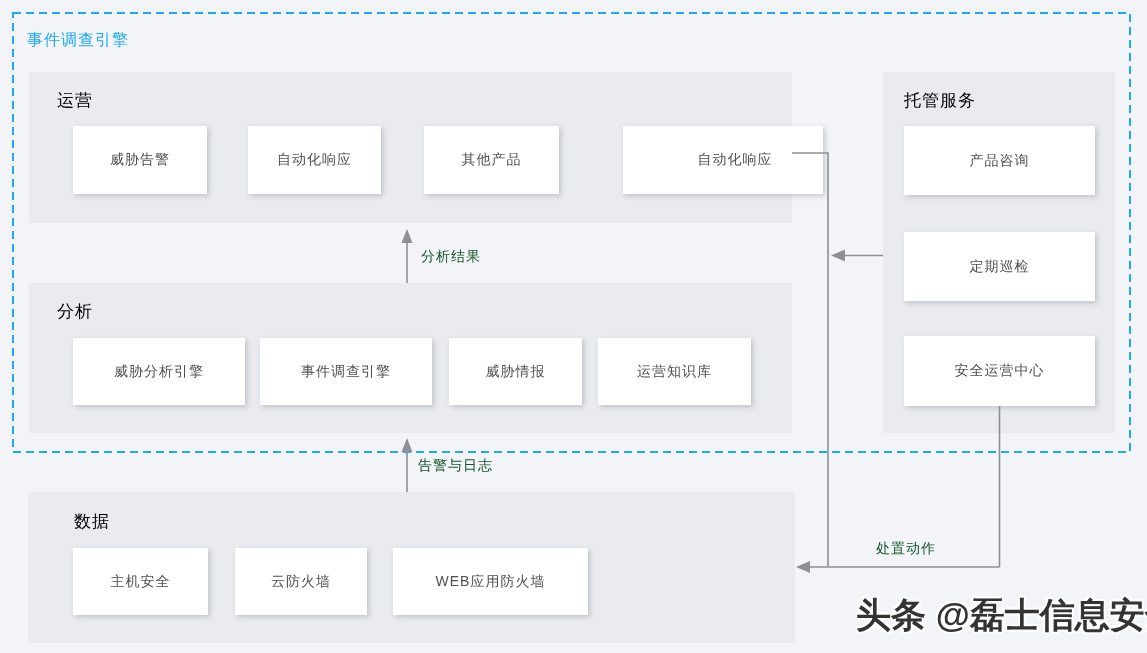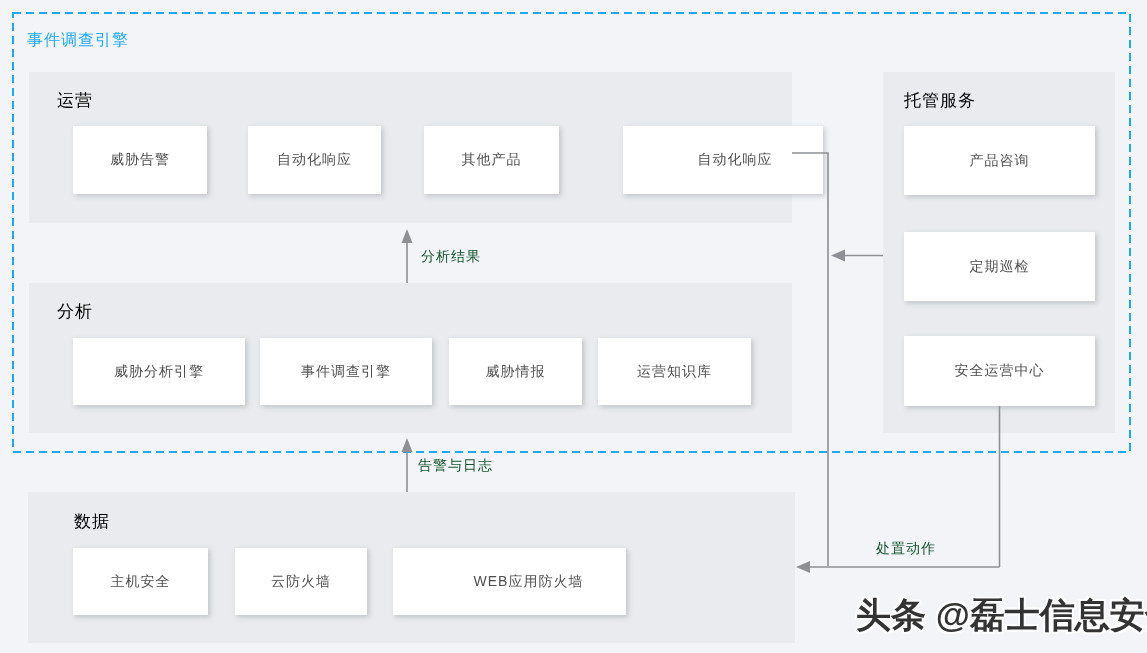--- a/index.html
+++ b/index.html
@@ -106,21 +106,21 @@
     <div class="node" style="left:44px;top:55px;width:172px;height:67px;">威胁分析引擎</div>
     <div class="node" style="left:231px;top:55px;width:172px;height:67px;">事件调查引擎</div>
     <div class="node" style="left:420px;top:55px;width:133px;height:67px;">威胁情报</div>
     <div class="node" style="left:569px;top:55px;width:153px;height:67px;">运营知识库</div>
   </div>
 
   <div class="panel" style="left:28px;top:492px;width:767px;height:151px;">
     <div class="panel-title" style="left:22px;top:18px;margin-left:24px;">数据</div>
     <div class="node" style="left:45px;top:56px;width:135px;height:67px;">主机安全</div>
     <div class="node" style="left:207px;top:56px;width:132px;height:67px;">云防火墙</div>
-    <div class="node" style="left:365px;top:56px;width:195px;height:67px;padding-left:38px;">WEB应用防火墙</div>
+    <div class="node" style="left:365px;top:56px;width:195px;height:67px;">WEB应用防火墙</div>
   </div>
 
   <div class="panel" style="left:883px;top:72px;width:232px;height:361px;">
     <div class="panel-title" style="left:21px;top:17px;text-align:center;">托管服务</div>
     <div class="node" style="left:21px;top:54px;width:191px;height:69px;">产品咨询</div>
     <div class="node" style="left:21px;top:160px;width:191px;height:69px;">定期巡检</div>
     <div class="node" style="left:21px;top:264px;width:191px;height:70px;">安全运营中心</div>
   </div>
 
   <div class="edge-label" style="left:421px;top:248px;">分析结果</div>

